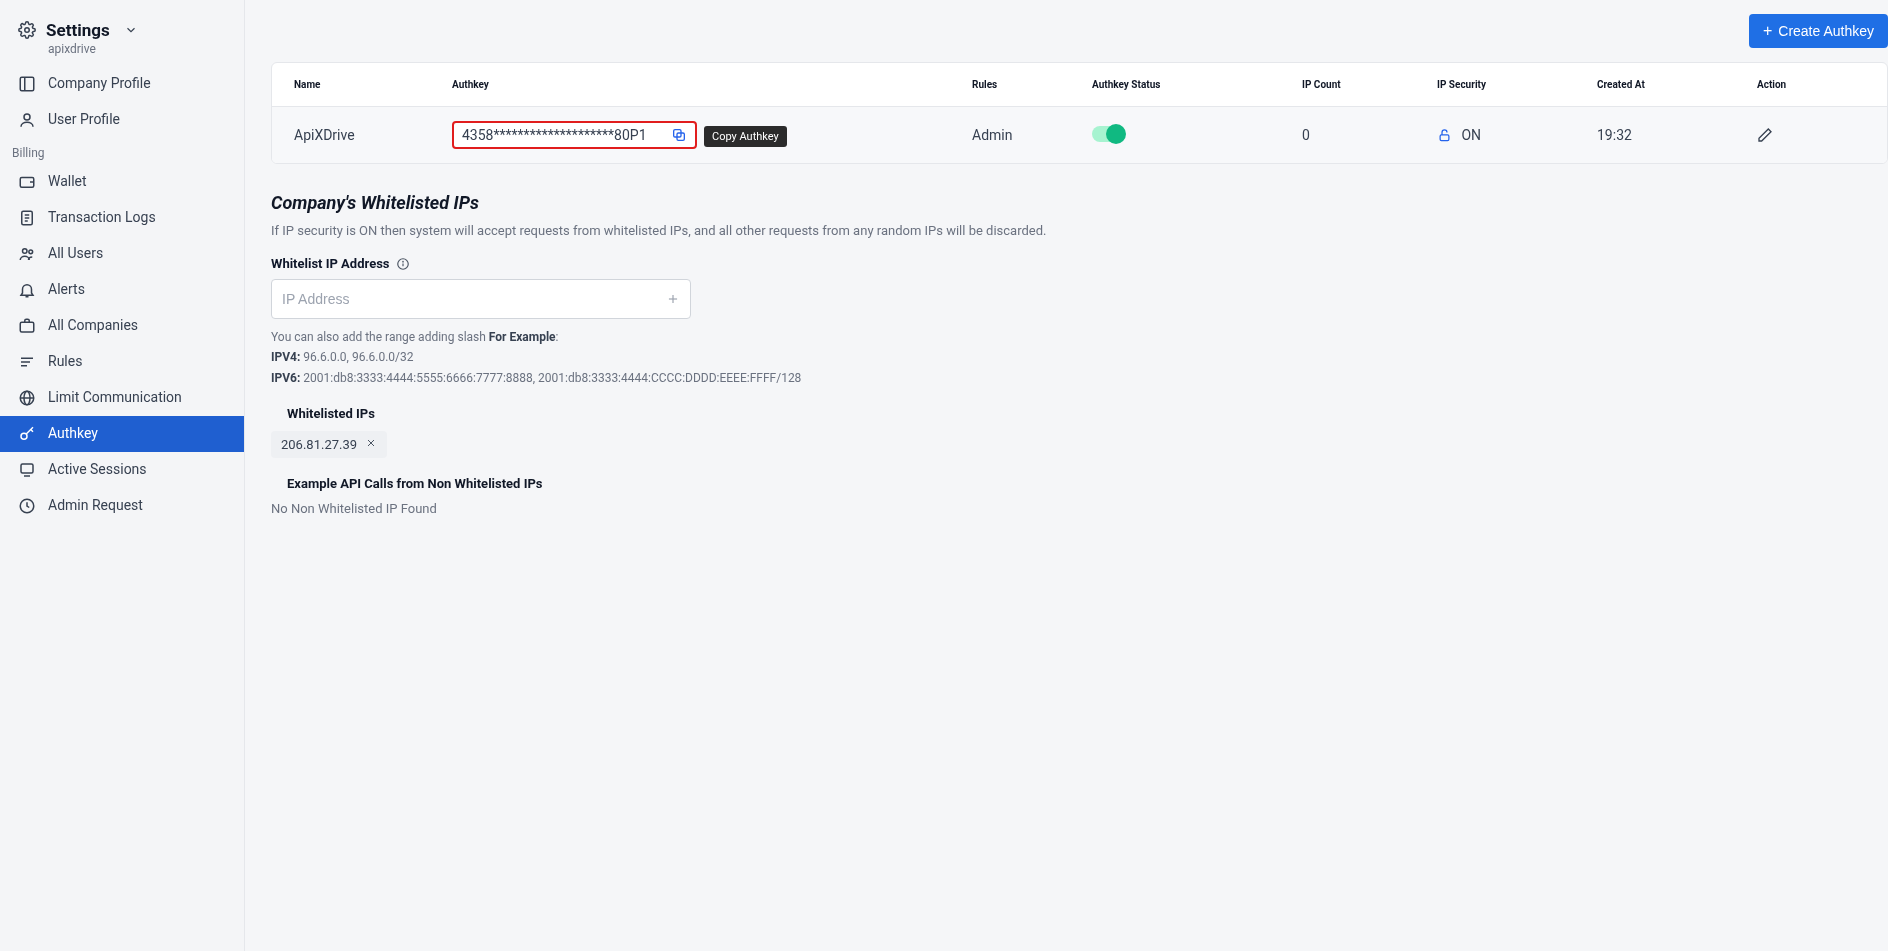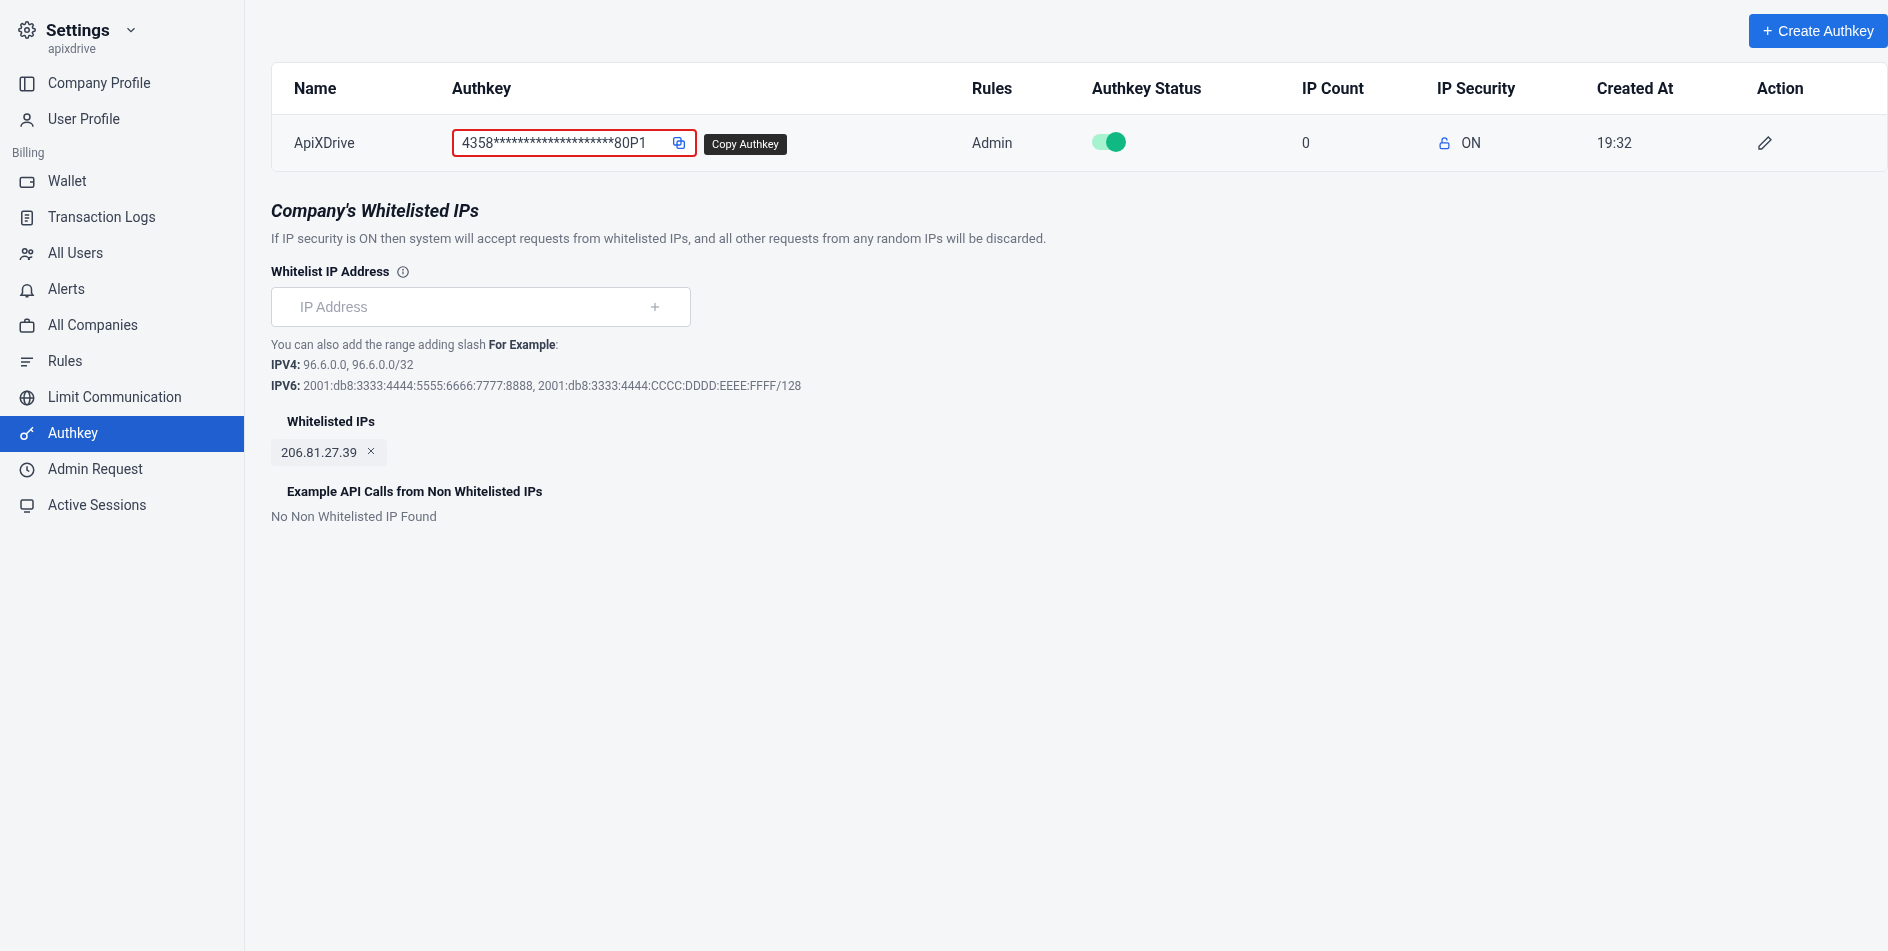--- a/index.html
+++ b/index.html
@@ -47,21 +47,21 @@
     margin-right: 0px;
   }
   .btn-primary .plus { font-size:16px; line-height:1; }
 
   .card {
     background:#fff; border:1px solid #e5e7eb; border-radius:6px;
     margin: 0 0 0 26px; overflow:hidden;
   }
   table.auth { width:100%; border-collapse: collapse; }
   table.auth th {
-    text-align:left; font-size:16px; font-weight:700; color:#111827;
+    text-align:left; font-size:10px; font-weight:700; color:#111827;
     padding: 16px 10px; border-bottom:1px solid #e5e7eb;
   }
   table.auth th:first-child, table.auth td:first-child { padding-left: 22px; }
   table.auth td { padding: 14px 10px; font-size:14px; color:#374151; background:#f7f8fa; }
   .authkey-box {
     border: 2.5px solid #e11d1d; border-radius:4px;
     padding: 4px 8px; display:inline-flex; align-items:center; gap:24px;
     background:#fff;
   }
   .copy-ico { width:16px; height:16px; color:#2563eb; cursor:pointer; }
@@ -80,21 +80,21 @@
   .lock-ico { width:15px; height:15px; color:#2563eb; margin-right:6px; vertical-align:middle; }
   .pencil-ico { width:16px; height:16px; color:#374151; cursor:pointer; }
 
   .section { margin: 28px 0 0 26px; max-width: 1620px; }
   .section h2 { font-size:18px; font-weight:700; color:#111827; margin-bottom:10px;font-style:italic; }
   .section .desc { font-size:13px; color:#6b7280; margin-bottom:18px; }
   .field-label { font-size:13px; font-weight:700; color:#0f172a; display:flex; align-items:center; gap:6px; margin-bottom:8px; }
   .info-ico { width:14px; height:14px; color:#4b5563; }
   .ip-input-wrap {
     width: 420px; border:1px solid #d1d5db; border-radius:4px; background:#fff;
-    display:flex; align-items:center; padding: 0 28px; height:40px;
+    display:flex; align-items:center; padding: 0 10px; height:40px;
   }
   .ip-input { flex:1; border:none; outline:none; font-size:14px; color:#111827; background:transparent; }
   .ip-input::placeholder { color:#9ca3af; }
   .plus-ico { width:14px; height:14px; color:#9ca3af; cursor:pointer; }
   .helper { font-size:12px; color:#6b7280; margin-top:8px; line-height:1.7; }
   .helper b { color:#374151; }
   .sub-h { font-size:13px; font-weight:700; color:#111827; margin-top:18px; margin-bottom:10px;margin-left:16px; }
   .chip {
     display:inline-flex; align-items:flex-start; gap:8px;
     background:#eef0f3; border-radius:4px; padding:6px 10px; font-size:13px; color:#374151;
@@ -195,31 +195,31 @@
     <div class="sb-item active">
       <svg class="ico" viewBox="0 0 24 24" fill="none" stroke="currentColor" stroke-width="2">
           <circle cx="8" cy="15" r="4"></circle>
           <path d="M11 12 20 3"></path>
           <path d="M17 6l3 3"></path>
         </svg>
       <span>Authkey</span>
     </div>
     <div class="sb-item">
       <svg class="ico" viewBox="0 0 24 24" fill="none" stroke="currentColor" stroke-width="2">
+          <rect x="4" y="4" width="16" height="12" rx="2"></rect>
+          <line x1="8" y1="20" x2="16" y2="20"></line>
+        </svg>
+      <span>Active Sessions</span>
+    </div>
+    <div class="sb-item">
+      <svg class="ico" viewBox="0 0 24 24" fill="none" stroke="currentColor" stroke-width="2">
           <circle cx="12" cy="12" r="9"></circle>
           <path d="M12 7v5l3 2"></path>
         </svg>
       <span>Admin Request</span>
-    </div>
-    <div class="sb-item">
-      <svg class="ico" viewBox="0 0 24 24" fill="none" stroke="currentColor" stroke-width="2">
-          <rect x="4" y="4" width="16" height="12" rx="2"></rect>
-          <line x1="8" y1="20" x2="16" y2="20"></line>
-        </svg>
-      <span>Active Sessions</span>
     </div>
   </aside>
 
   <main class="main">
     <div class="topbar">
       <button class="btn-primary">
         <span class="plus">+</span>
         <span>Create Authkey</span>
       </button>
     </div>

